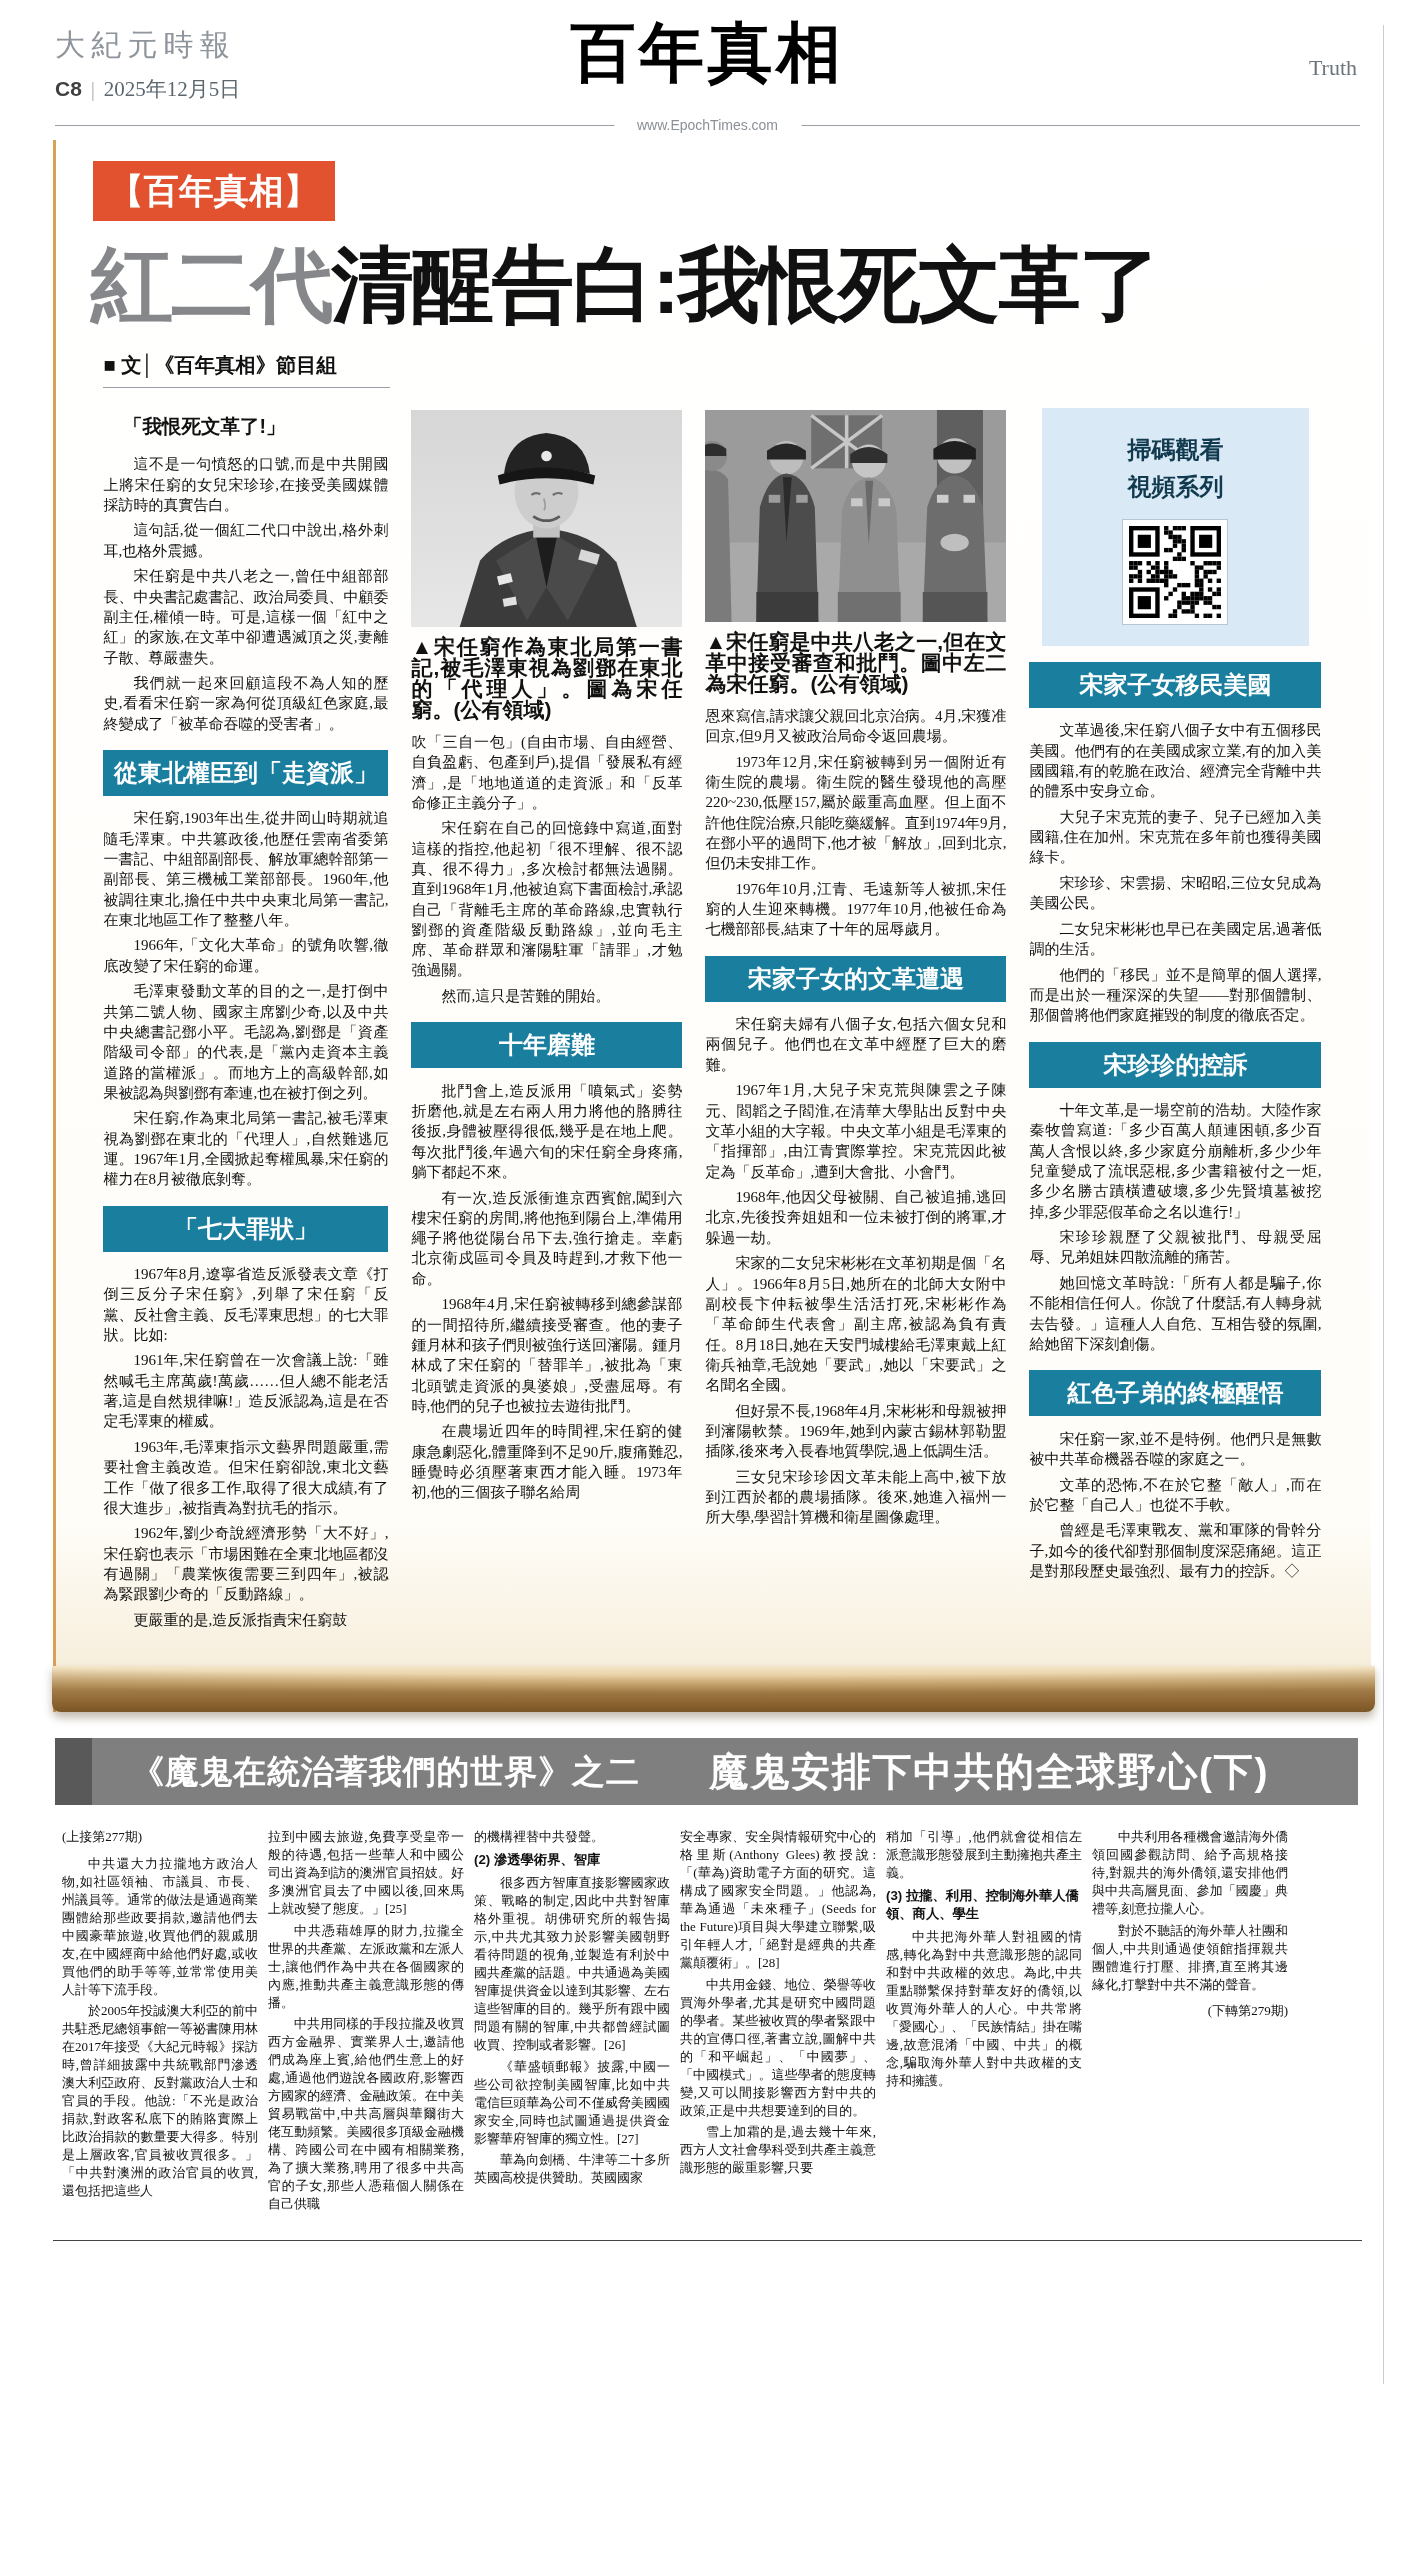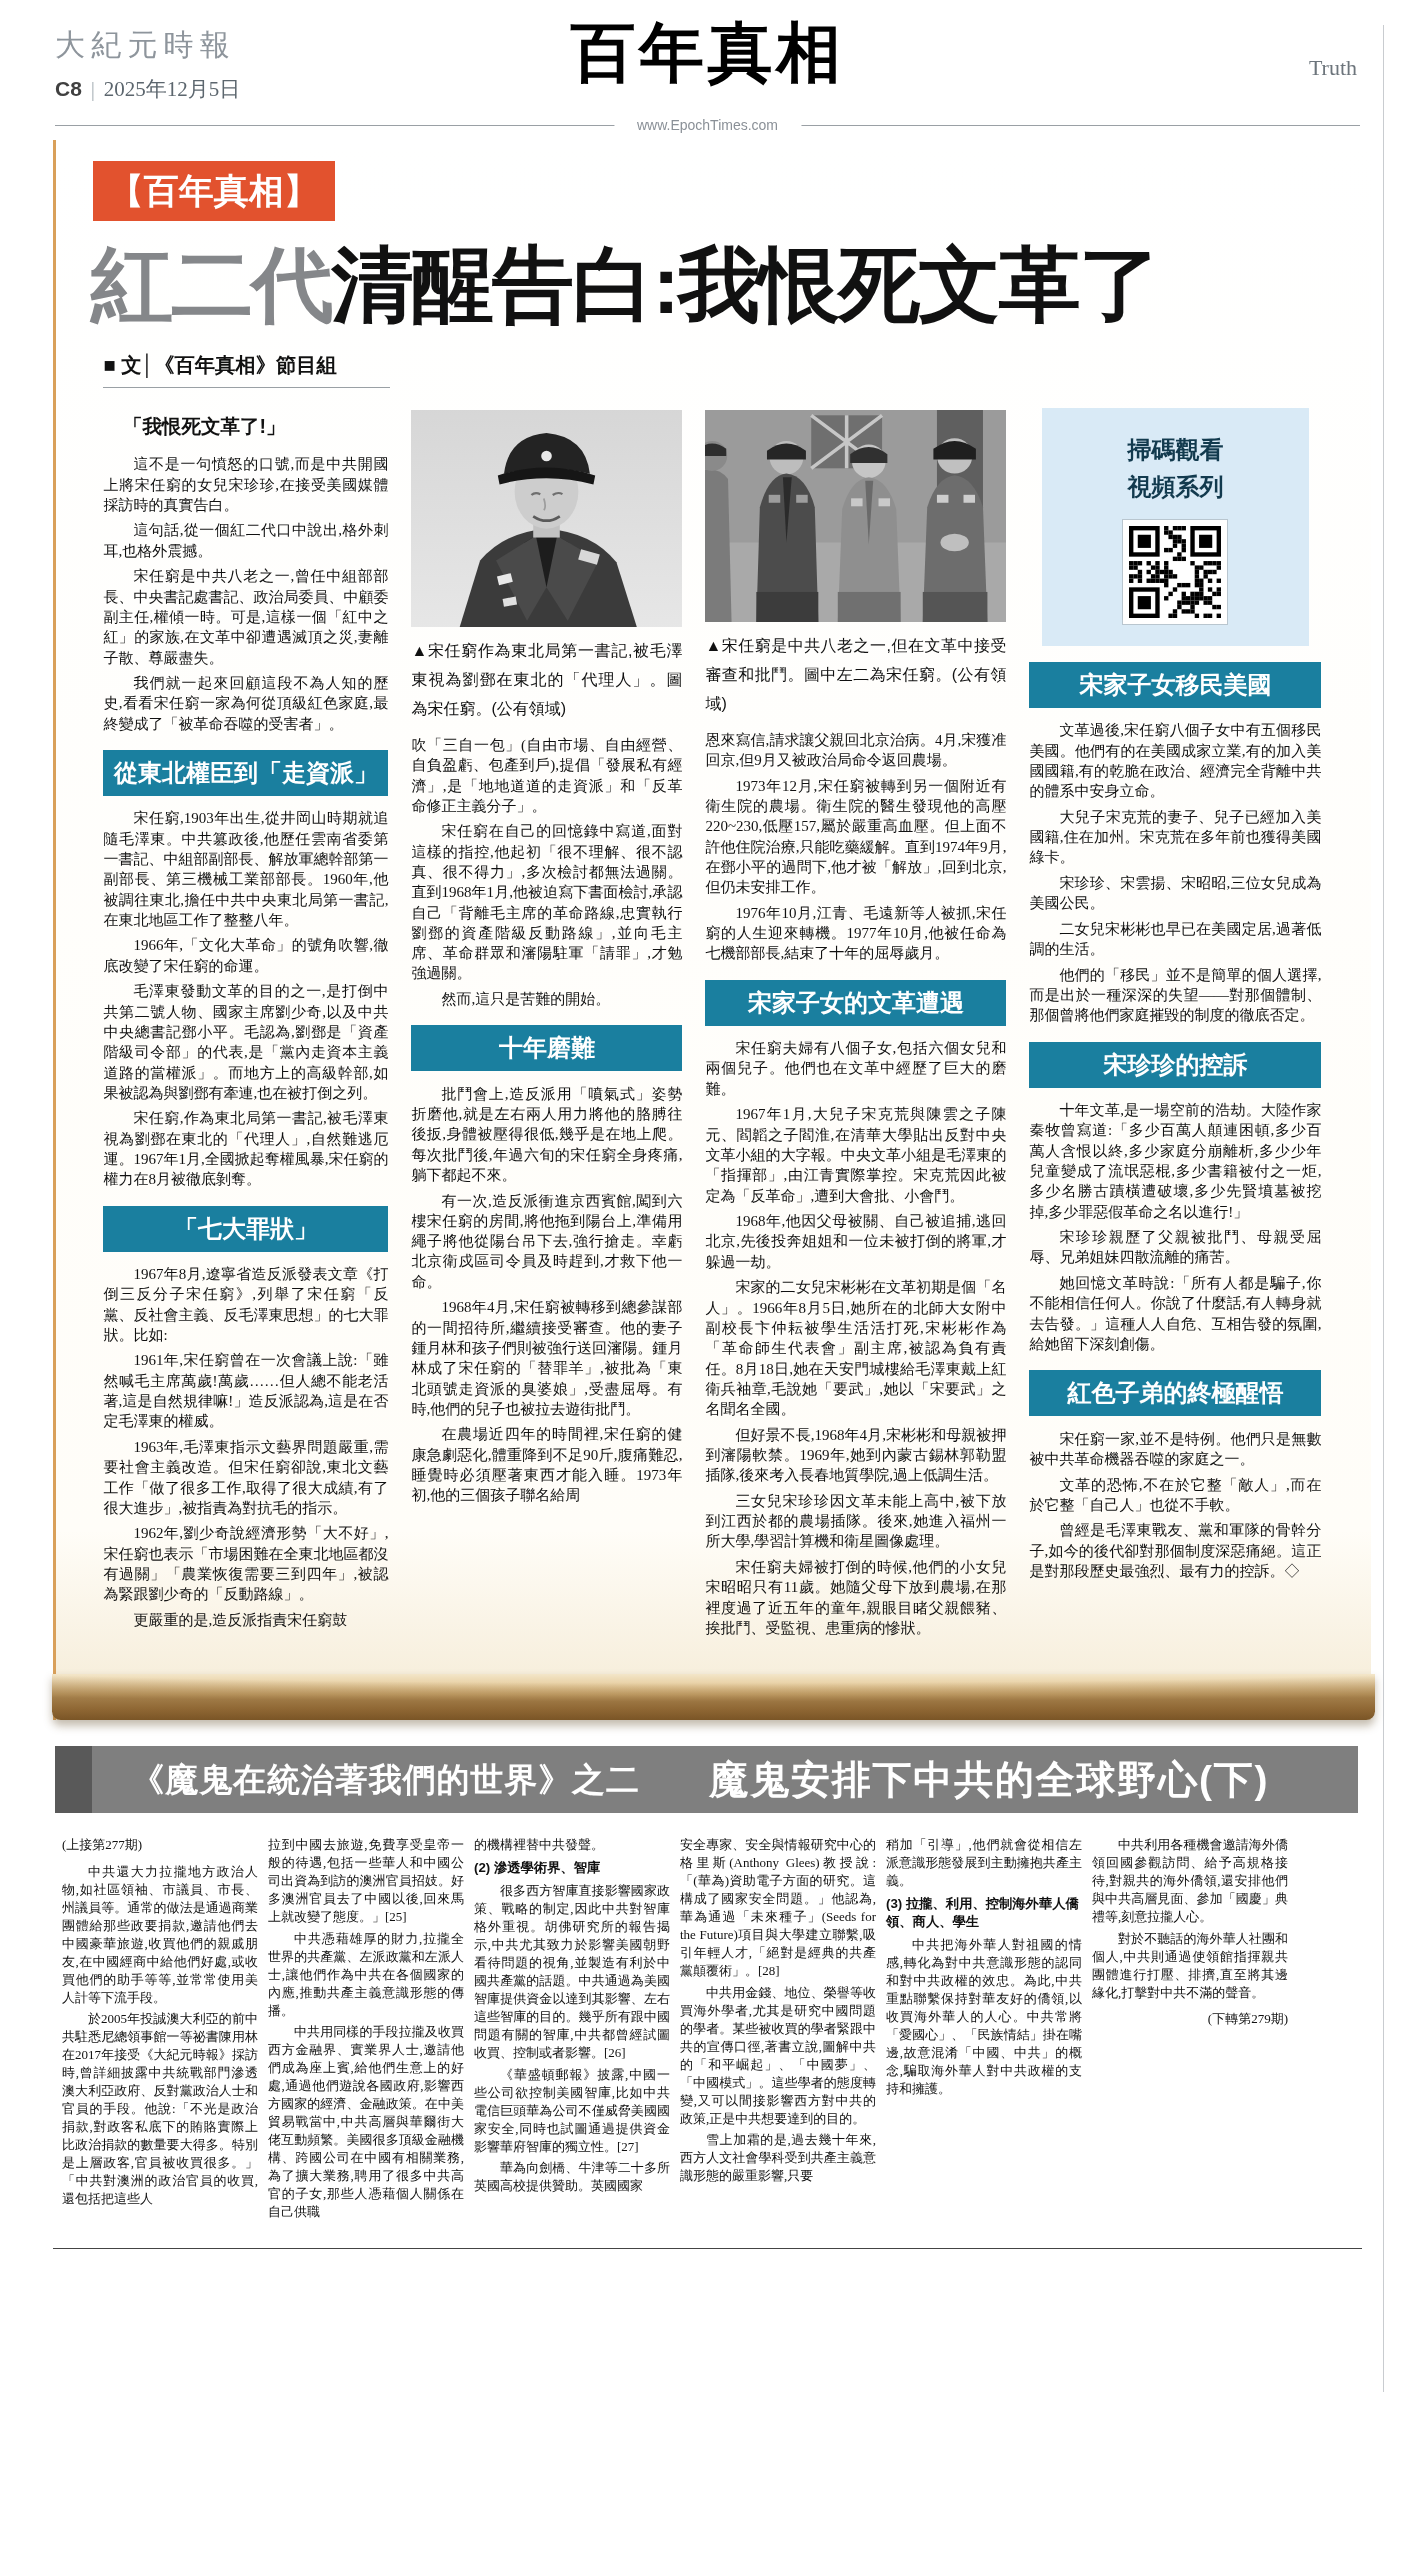--- a/index.html
+++ b/index.html
@@ -26,21 +26,21 @@
   
   .cols{display:flex;gap:23px;padding:16px 0 7px 12.4px;}
   .col{flex:0 0 auto;}
   .col-1{width:285px;}.col-2{width:271px;}.col-3{width:301px;}.col-4{width:292px;}
   .subhead{font-family:"Liberation Sans",sans-serif;font-weight:bold;font-size:19.5px;margin:5.3px 0 14px 0;text-indent:19.5px;}
   .col-h{background:#1a7f9f;color:#fff;text-align:center;font-family:"Liberation Sans",sans-serif;font-weight:bold;font-size:24px;line-height:46px;margin:16px 0 12.4px 0;}
   .para{margin:0 0 5.3px 0;font-size:15px;line-height:20.3px;text-align:justify;text-indent:2em;}
   .para.cont{text-indent:0;}
   .photo-wrap{margin:1.8px 0 0 0;}
   .photo-frame{width:100%;display:block;background:#d6d6d6;}
-  .caption{font-family:"Liberation Sans",sans-serif;font-weight:normal;font-size:16px;line-height:29px;margin:8.8px 0 12.4px 0;text-align:justify;}
+  .caption{font-family:"Liberation Sans",sans-serif;font-weight:bold;font-size:21px;line-height:21px;margin:8.8px 0 12.4px 0;text-align:justify;}
   
   .qr-panel{background:#d9eaf6;margin:0 12.4px 16px 12.4px;padding:23px 0 21px 0;text-align:center;}
   .qr-text{font-family:"Liberation Sans",sans-serif;font-weight:bold;font-size:24px;line-height:37px;color:#123a4e;}
   .qr-box{width:104px;height:104px;background:#fff;border:0.9px solid #b9c6cf;margin:14px auto 0 auto;display:flex;align-items:center;justify-content:center;}
   
   .paper-edge{height:46px;margin:23px -39px 0 -39px;background:
      radial-gradient(120% 90% at 50% -30%, rgba(255,255,255,0) 55%, rgba(122,85,38,0.55) 100%),
      linear-gradient(180deg,#f3e6c9 0%,#dcb97e 45%,#a67a42 78%,#7a5526 100%);
      border-bottom-left-radius:8.8px;border-bottom-right-radius:8.8px;box-shadow:0 5.3px 8px rgba(90,65,30,0.35);}
   
@@ -186,21 +186,20 @@
         <p class="para cont">恩來寫信,請求讓父親回北京治病。4月,宋獲准回京,但9月又被政治局命令返回農場。</p>
         <p class="para">1973年12月,宋任窮被轉到另一個附近有衛生院的農場。衛生院的醫生發現他的高壓220~230,低壓157,屬於嚴重高血壓。但上面不許他住院治療,只能吃藥緩解。直到1974年9月,在鄧小平的過問下,他才被「解放」,回到北京,但仍未安排工作。</p>
         <p class="para">1976年10月,江青、毛遠新等人被抓,宋任窮的人生迎來轉機。1977年10月,他被任命為七機部部長,結束了十年的屈辱歲月。</p>
         <div class="col-h">宋家子女的文革遭遇</div>
         <p class="para">宋任窮夫婦有八個子女,包括六個女兒和兩個兒子。他們也在文革中經歷了巨大的磨難。</p>
         <p class="para">1967年1月,大兒子宋克荒與陳雲之子陳元、閻韜之子閻淮,在清華大學貼出反對中央文革小組的大字報。中央文革小組是毛澤東的「指揮部」,由江青實際掌控。宋克荒因此被定為「反革命」,遭到大會批、小會鬥。</p>
         <p class="para">1968年,他因父母被關、自己被追捕,逃回北京,先後投奔姐姐和一位未被打倒的將軍,才躲過一劫。</p>
         <p class="para">宋家的二女兒宋彬彬在文革初期是個「名人」。1966年8月5日,她所在的北師大女附中副校長卞仲耘被學生活活打死,宋彬彬作為「革命師生代表會」副主席,被認為負有責任。8月18日,她在天安門城樓給毛澤東戴上紅衛兵袖章,毛說她「要武」,她以「宋要武」之名聞名全國。</p>
         <p class="para">但好景不長,1968年4月,宋彬彬和母親被押到瀋陽軟禁。1969年,她到內蒙古錫林郭勒盟插隊,後來考入長春地質學院,過上低調生活。</p>
         <p class="para">三女兒宋珍珍因文革未能上高中,被下放到江西於都的農場插隊。後來,她進入福州一所大學,學習計算機和衛星圖像處理。</p>
-        <p class="para">宋任窮夫婦被打倒的時候,他們的小女兒宋昭昭只有11歲。她隨父母下放到農場,在那裡度過了近五年的童年,親眼目睹父親餵豬、挨批鬥、受監視、患重病的慘狀。</p>
       </div>
       <div class="col col-4">
         <div class="qr-panel">
     <div class="qr-text">掃碼觀看</div>
     <div class="qr-text">視頻系列</div>
     <div class="qr-box">
       <svg width="92" height="92" viewBox="0 0 21 21">
               <rect x="0" y="0" width="21" height="21" fill="#fff"></rect>
               <rect x="0" y="0" width="7" height="7" fill="#000"></rect>
               <rect x="1" y="1" width="5" height="5" fill="#fff"></rect>

